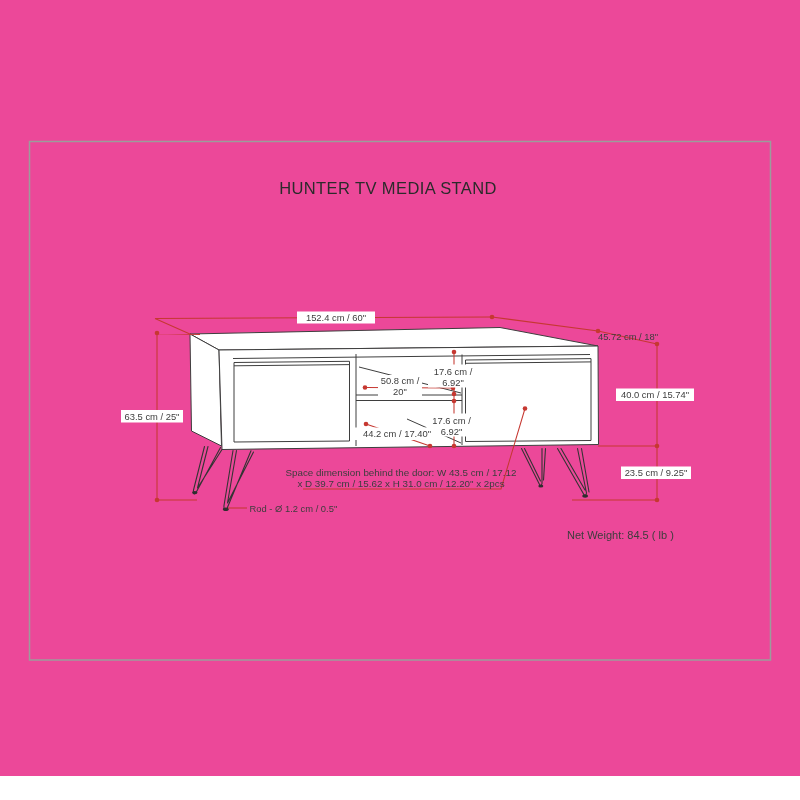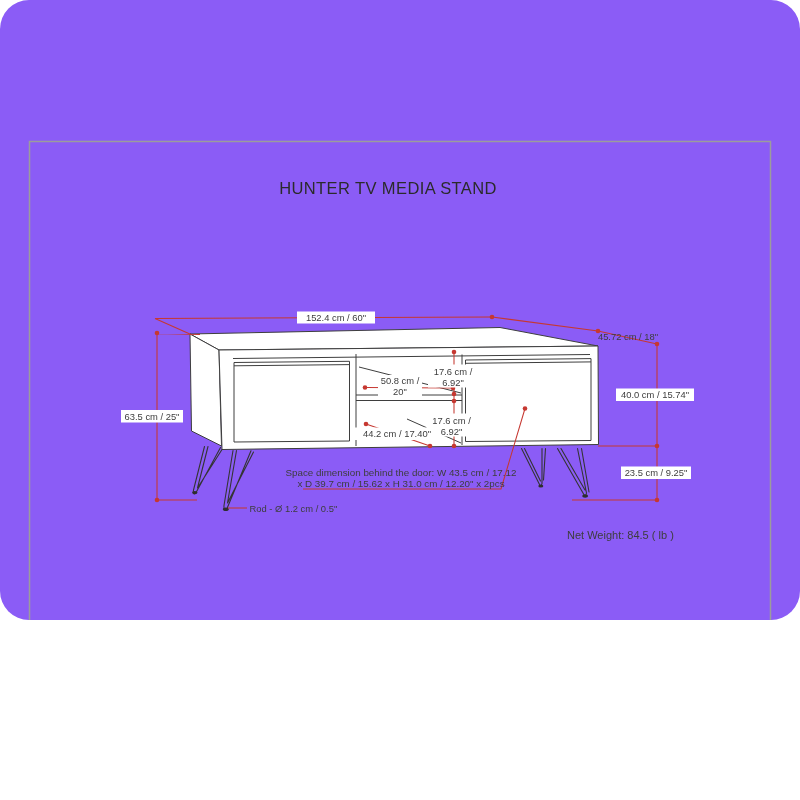--- a/index.html
+++ b/index.html
@@ -1,16 +1,16 @@
 <!DOCTYPE html>
 <html><head>
 <meta charset="utf-8">
 <style>
   html,body{margin:0;padding:0;background:#ffffff;}
-  .sheet{position:relative;width:800px;height:620px;background:#8b5cf6;overflow:hidden;border-radius:29px;}
+  .sheet{position:relative;width:800px;height:776px;background:#ec4899;overflow:hidden;}
   svg{position:absolute;left:0;top:0;}
   text{font-family:"Liberation Sans","DejaVu Sans",sans-serif;}
   .title-text{font-size:16.5px;fill:#2b2b2b;letter-spacing:.4px;}
   .dim-text{font-size:9.4px;fill:#3d3d3d;}
   .note-text{font-size:9.8px;fill:#3d3d3d;}
   .weight-text{font-size:11px;fill:#3d3d3d;}
   .ink{stroke:#3e3e3e;fill:none;stroke-width:1;}
   .ink-fill{stroke:#3e3e3e;fill:#ffffff;stroke-width:1;}
   .leg{stroke:#343434;fill:none;stroke-width:1.1;stroke-linejoin:round;stroke-linecap:round;}
   .red{stroke:#c63831;fill:none;stroke-width:1.05;}

